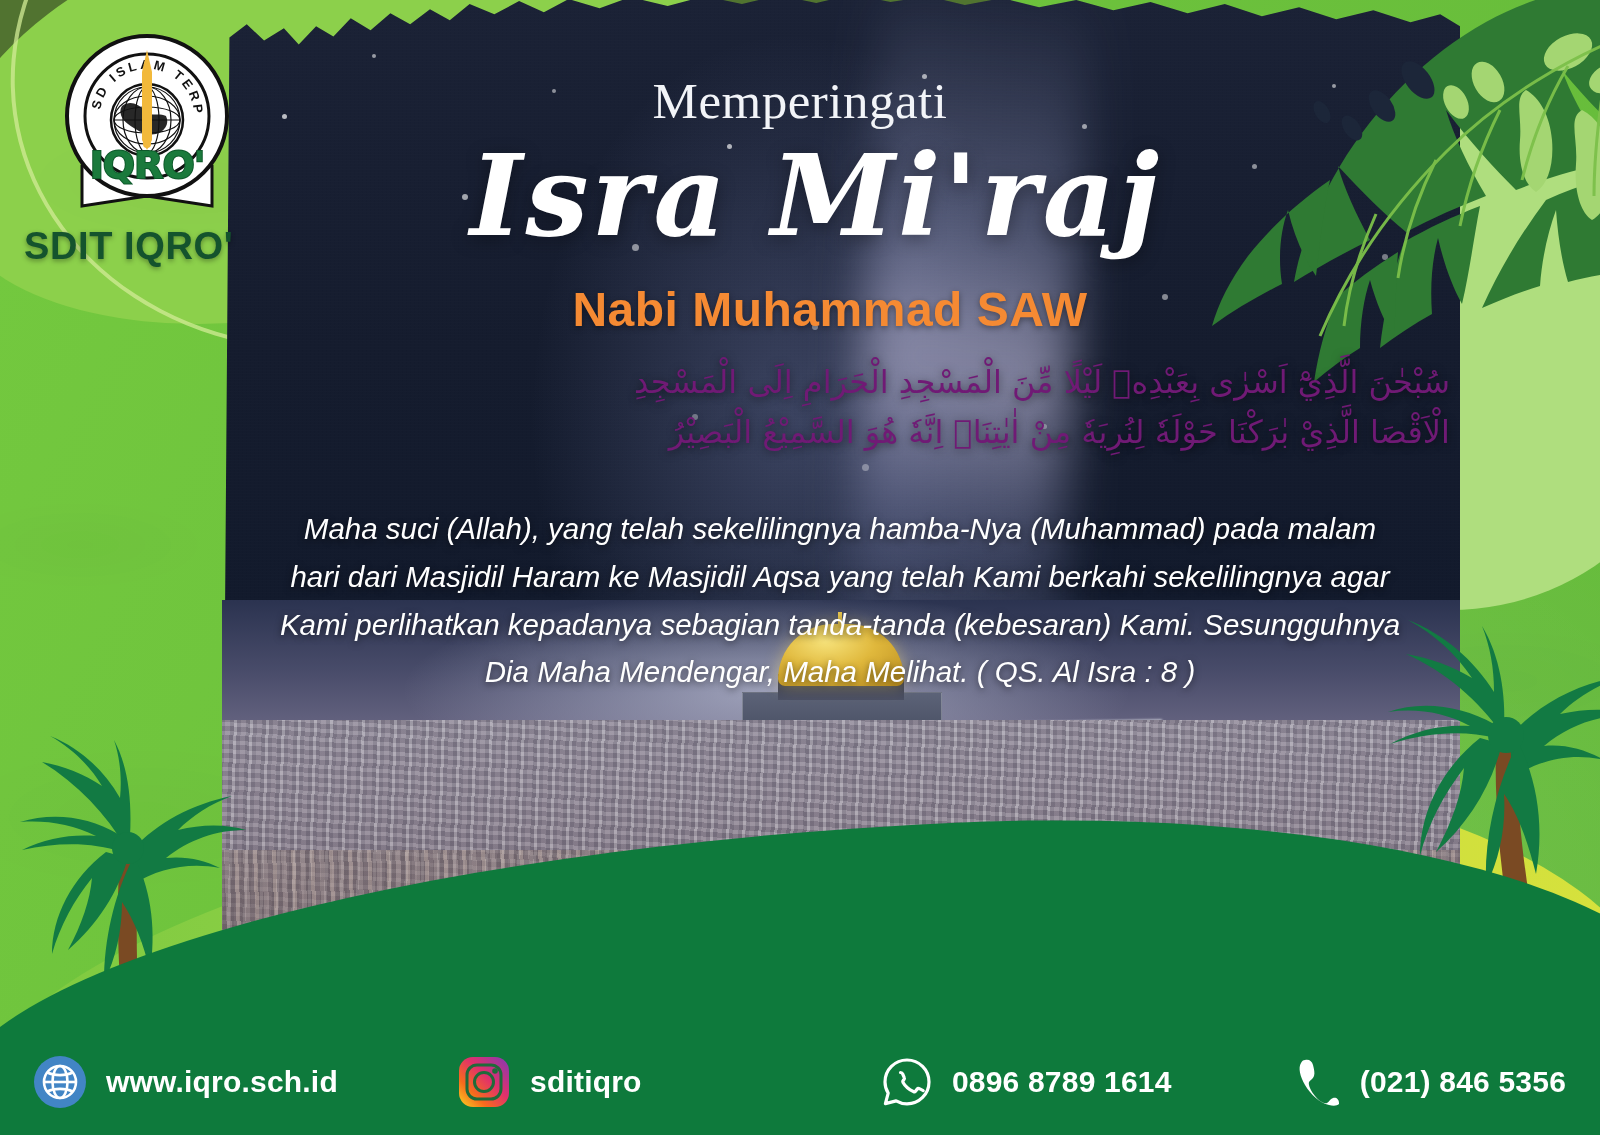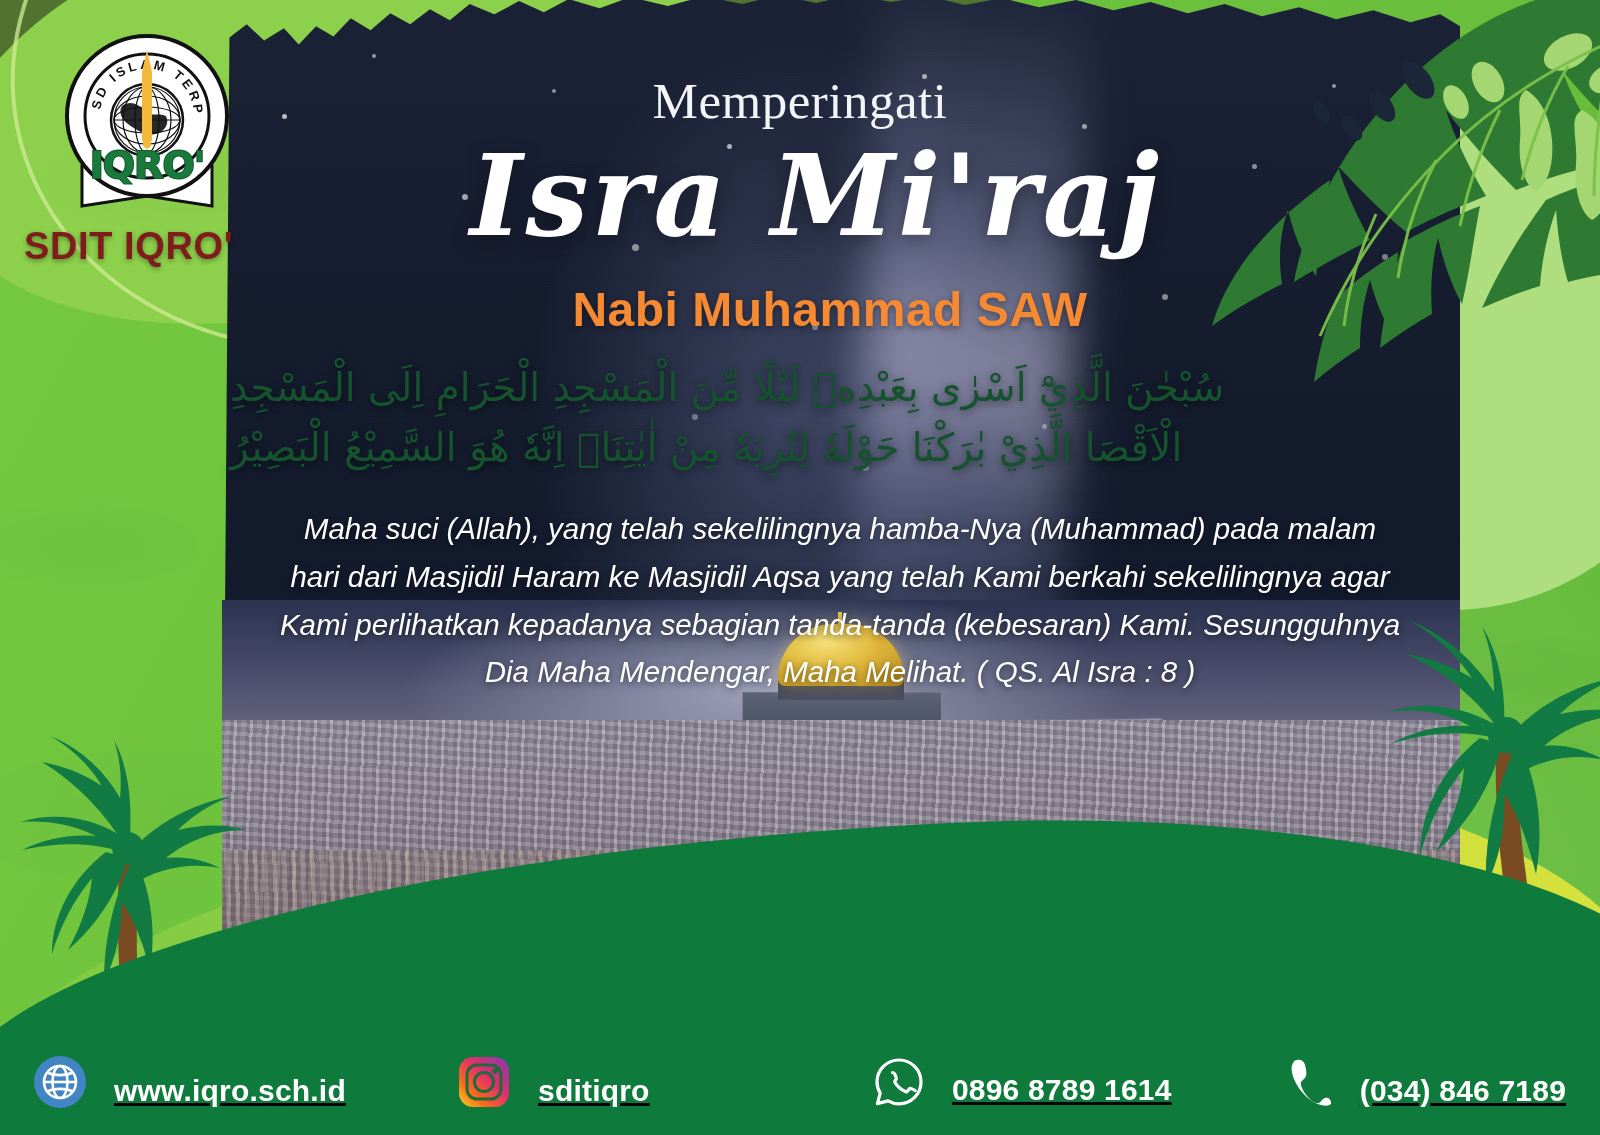--- a/index.html
+++ b/index.html
@@ -193,21 +193,21 @@
 
   
   .palm-l{ position:absolute; left:6px; top:718px; width:240px; height:330px; }
   .palm-r{ position:absolute; left:1382px; top:588px; width:250px; height:370px; }
 
   
   .logo{ position:absolute; left:52px; top:28px; width:190px; height:200px; }
   .brand{
     position:absolute; left:24px; top:225px;
     font-size:38px; font-weight:bold; letter-spacing:.6px;
-    color:#7f1d1d;
+    color:#14532d;
     text-shadow:0 2px 5px rgba(0,0,0,.35);
   }
 
   
   .kicker{
     position:absolute; left:0; right:0; top:72px;
     text-align:center; color:#F2F4F8;
     font-family:"Liberation Serif", serif;
     font-size:51px; letter-spacing:.5px;
   }
@@ -226,24 +226,24 @@
     color:#F58A33;
     font-family:"Liberation Sans", sans-serif;
     font-weight:bold; font-size:48px; letter-spacing:.5px;
     padding-left:60px;
     text-shadow:0 2px 6px rgba(0,0,0,.4);
   }
 
   
   .arabic{
     position:absolute; left:230px; width:1220px; top:358px;
-    direction:rtl; text-align:left;
-    color:#14532d;
+    direction:rtl; text-align:right;
+    color:#701a75;
     font-family:"DejaVu Sans", sans-serif;
-    font-size:39px; line-height:1.55;
+    font-size:32px; line-height:1.55;
     letter-spacing:0;
     text-shadow:0 2px 8px rgba(0,0,0,.5);
   }
 
   
   .translation{
     position:absolute; left:240px; width:1200px; top:505px;
     text-align:center;
     color:#FFFFFF;
     font-family:"Liberation Sans", sans-serif;
@@ -262,21 +262,21 @@
     background:#0E7A3C;
     border-radius:58% 42% 0 0 / 100% 100% 0 0;
     transform:rotate(-2.6deg);
   }
   .footer-row{
     position:absolute; left:0; right:0; bottom:0; height:106px;
     display:flex; align-items:center;
     padding:0 34px;
     gap:0;
   }
-  .fitem{ display:flex; align-items:flex-end; gap:28px;text-decoration:underline; }
+  .fitem{ display:flex; align-items:center; gap:20px; }
   .ftext{
     color:#FFFFFF; font-weight:bold; font-size:30px;
     font-family:"Liberation Sans", sans-serif;
     letter-spacing:.2px; white-space:nowrap;
   }
   .spacer{ flex:1 1 auto; min-width:18px; }
 
   .ic{ display:block; }
 </style>
 </head>
@@ -523,18 +523,18 @@
 
     <div class="spacer"></div>
 
     <div class="fitem">
       <svg class="ic" width="48" height="52" viewBox="0 0 48 52">
         <path d="M13,4 C17,3 20,5 21,9 C22,13 23,17 22,20 C21,23 18,24 17,26
                  C16,29 19,35 23,40 C27,45 32,48 35,47 C37,46 38,43 41,42
                  C44,41 47,43 47,47 L47,48 C45,50 41,50 37,49 C28,47 19,39 13,29
                  C8,20 6,12 9,7 C10,5 11,4 13,4 Z" fill="#ffffff"></path>
       </svg>
-      <span class="ftext">(034) 846 7189</span>
+      <span class="ftext">(021) 846 5356</span>
     </div>
 
   </div>
 
 </div>
 
 </body></html>

